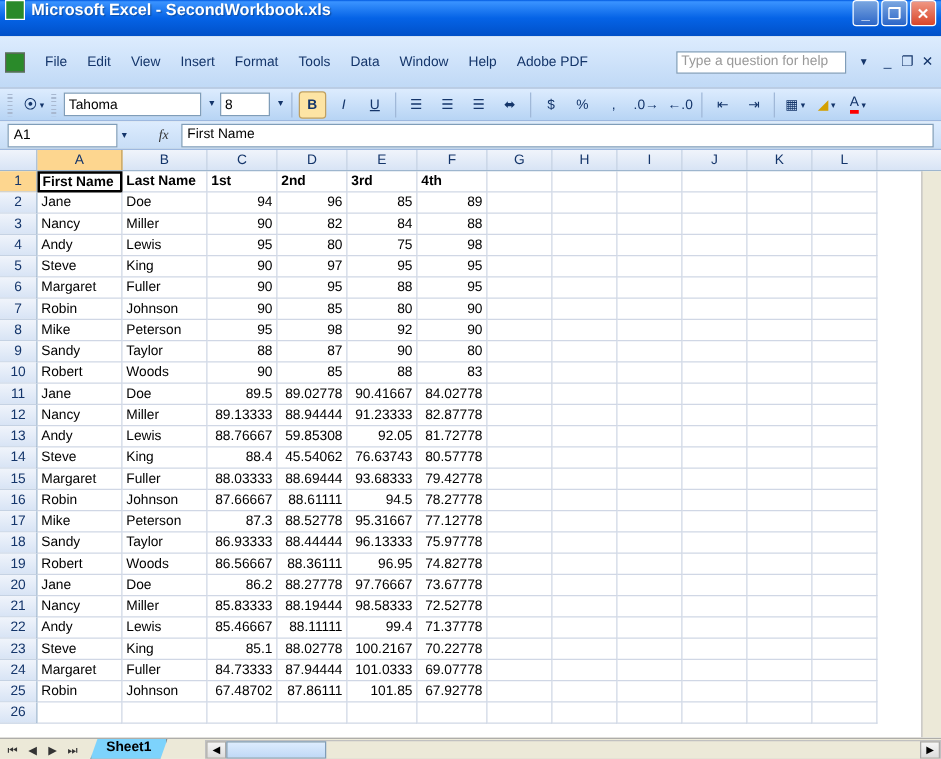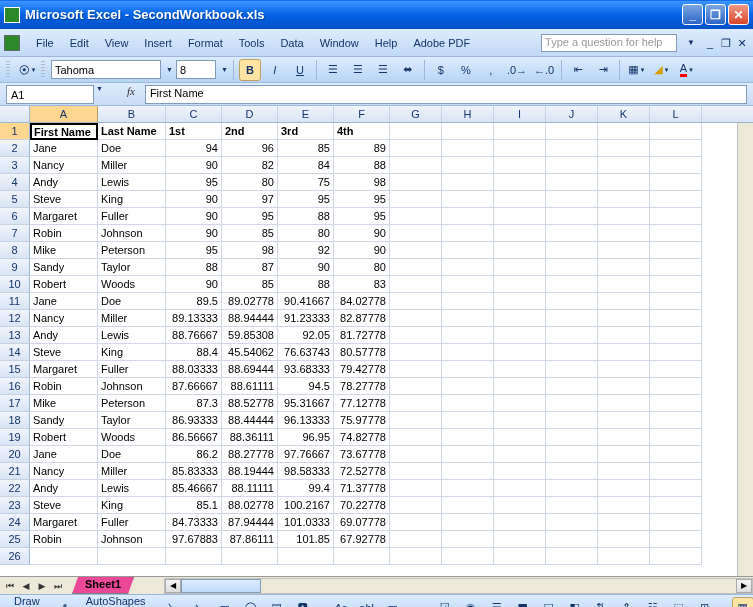--- a/index.html
+++ b/index.html
@@ -1,60 +1,60 @@
 <!DOCTYPE html>
 <html><head>
 <meta charset="utf-8">
 <style>
 * { margin: 0; padding: 0; box-sizing: border-box; font-family: Tahoma, sans-serif; font-size: 11px; }
 body { background: #ece9d8; overflow: hidden; width: 753px; height: 607px; }
-.titlebar { background: linear-gradient(to bottom, #0058e0 0%, #3a93ff 5%, #0563e6 50%, #0050c8 100%); height: 29px; display: flex; align-items: center; padding: 0 4px; color: white; }
+.titlebar { background: linear-gradient(to bottom, #0058e0 0%, #3a93ff 5%, #0563e6 50%, #0050c8 100%); height: 29px; display: flex; align-items: flex-start; padding: 0 4px; color: white; }
 .titlebar .app-icon { width: 16px; height: 16px; background: #2a8a2a; margin-right: 5px; display: inline-block; border: 1px solid #fff; }
 .titlebar .title { font-weight: bold; font-size: 13px; flex: 1; text-shadow: 1px 1px 1px rgba(0,0,0,0.3); }
 .winbtns { display: flex; gap: 2px; }
 .winbtn { width: 21px; height: 21px; background: linear-gradient(to bottom, #7ba7e0, #2c66c8); border: 1px solid #fff; border-radius: 3px; display: flex; align-items: center; justify-content: center; color: white; font-weight: bold; font-size: 12px; cursor: pointer; }
 .winbtn.close { background: linear-gradient(to bottom, #f09985, #d9462a); }
-.menubar { background: linear-gradient(to bottom, #ddecfe, #c0d9f6); height: 28px; display: flex; align-items: center; padding: 0 4px; border-bottom: 1px solid #9db8df; }
+.menubar { background: linear-gradient(to bottom, #ddecfe, #c0d9f6); height: 42px; display: flex; align-items: center; padding: 0 4px; border-bottom: 1px solid #9db8df; }
 .menubar .app-icon-sm { width: 16px; height: 16px; background: #2a8a2a; margin-right: 8px; border: 1px solid #666; }
 .menubar .menu-item { padding: 3px 8px; color: #14356a; cursor: pointer; }
 .menubar .menu-item:first-letter { text-decoration: underline; }
 .menubar .spacer { flex: 1; }
 .help-box { background: white; border: 1px solid #7f9db9; width: 136px; height: 18px; color: #999; padding: 1px 3px; margin-right: 10px; }
 .help-arrow { color: #14356a; font-size: 8px; margin-right: 6px; }
 .doc-btns { display: flex; gap: 2px; margin-left: 2px; }
 .doc-btn { width: 14px; height: 14px; color: #14356a; font-size: 11px; cursor: pointer; text-align: center; line-height: 14px; }
 .toolbar { background: linear-gradient(to bottom, #ddecfe, #b7d4f4); height: 26px; display: flex; align-items: center; padding: 0 6px; border-bottom: 1px solid #9db8df; gap: 3px; }
 .toolbar .grip { width: 4px; height: 18px; background: repeating-linear-gradient(to bottom, #a8b8d0 0 1px, transparent 1px 3px); margin-right: 3px; }
 .tool-btn { min-width: 22px; height: 22px; display: flex; align-items: center; justify-content: center; color: #14356a; cursor: pointer; border-radius: 3px; padding: 0 2px; }
 .tool-btn.active { background: #fde4a4; border: 1px solid #c0a060; }
 .font-select { background: white; border: 1px solid #7f9db9; width: 110px; height: 19px; padding: 1px 3px; display: flex; align-items: center; }
 .font-size-select { background: white; border: 1px solid #7f9db9; width: 40px; height: 19px; padding: 1px 3px; display: flex; align-items: center; }
 .sep { width: 1px; height: 20px; background: #a0b8d8; margin: 0 2px; }
 .dd-arrow { font-size: 7px; color: #14356a; margin-left: 2px; }
-.formulabar { background: linear-gradient(to bottom, #ddecfe, #c7ddf6); height: 23px; display: flex; padding: 2px 6px; border-bottom: 1px solid #9db8df; }
+.formulabar { background: linear-gradient(to bottom, #ddecfe, #c7ddf6); height: 23px; display: flex; align-items: center; padding: 2px 6px; border-bottom: 1px solid #9db8df; }
 .namebox { background: white; border: 1px solid #7f9db9; width: 88px; height: 19px; padding: 1px 4px; display: flex; align-items: center; }
 .fx-label { margin: 0 6px 0 24px; font-style: italic; font-family: serif; color: #333; cursor: pointer; }
 .formula-input { background: white; border: 1px solid #7f9db9; flex: 1; height: 19px; padding: 1px 4px; margin-left: 4px; }
 .grid-area { position: relative; background: white; height: 470px; overflow: hidden; }
 .col-headers { display: flex; height: 17px; background: linear-gradient(to bottom, #f0f4fb, #d8e4f5); border-bottom: 1px solid #9eb6ce; }
 .corner { width: 30px; border-right: 1px solid #9eb6ce; background: linear-gradient(to bottom, #f0f4fb, #d8e4f5); }
 .col-header { text-align: center; border-right: 1px solid #c5d2e3; color: #14356a; line-height: 16px; cursor: pointer; }
 .col-header.active { background: #fdd68f; border-right: 1px solid #c0a060; }
 .row { display: flex; height: 17px; }
 .row-header { width: 30px; text-align: center; background: linear-gradient(to bottom, #f0f4fb, #d8e4f5); border-right: 1px solid #9eb6ce; border-bottom: 1px solid #c5d2e3; color: #14356a; line-height: 16px; cursor: pointer; }
 .row-header.active { background: #fdd68f; }
 .cell { border-right: 1px solid #d0d7e5; border-bottom: 1px solid #d0d7e5; padding: 0 3px; line-height: 16px; overflow: hidden; white-space: nowrap; cursor: cell; }
 .cell.text { text-align: left; }
 .cell.num { text-align: right; }
 .cell.header-cell { font-weight: bold; }
 .cell.active { border: 2px solid #000; padding: 0 2px; line-height: 14px; }
 .sheet-tabs { height: 18px; background: #ece9d8; display: flex; align-items: center; border-top: 1px solid #999; }
 .tab-nav { display: flex; padding: 0 2px; }
 .tab-nav-btn { width: 16px; height: 16px; color: #333; cursor: pointer; text-align: center; font-size: 9px; line-height: 16px; }
-.sheet-tab { background: #ec4899; padding: 1px 12px; border: 1px solid #808080; border-top: none; font-weight: bold; cursor: pointer; height: 17px; clip-path: polygon(6px 0, 100% 0, calc(100% - 6px) 100%, 0 100%); margin-left: 4px; }
+.sheet-tab { background: #7dd3fc; padding: 1px 12px; border: 1px solid #808080; border-top: none; font-weight: bold; cursor: pointer; height: 17px; clip-path: polygon(6px 0, 100% 0, calc(100% - 6px) 100%, 0 100%); margin-left: 4px; }
 .hscrollbar { flex: 1; margin-left: 30px; height: 16px; background: #ece9d8; position: relative; border: 1px solid #c0c0c0; display: flex; }
 .scroll-btn { width: 16px; height: 14px; background: linear-gradient(#f5f5f5,#ddd); border: 1px solid #aaa; font-size: 8px; text-align: center; line-height: 12px; cursor: pointer; }
 .scroll-thumb { width: 80px; height: 14px; background: linear-gradient(#ddecfe,#c0d9f6); border: 1px solid #7f9db9; cursor: pointer; }
 .scroll-track { flex: 1; }
 .vscroll { position: absolute; right: 0; top: 17px; width: 16px; bottom: 0; background: #ece9d8; border-left: 1px solid #c0c0c0; }
 .draw-toolbar { background: linear-gradient(to bottom, #ddecfe, #b7d4f4); height: 26px; display: flex; align-items: center; padding: 0 6px; border-top: 1px solid #9db8df; gap: 4px; }
 .draw-label { color: #14356a; padding: 2px 4px; cursor: pointer; }
 .col-A { width: 68px; } .col-B { width: 68px; } .col-C { width: 56px; } .col-D { width: 56px; } .col-E { width: 56px; } .col-F { width: 56px; }
 .col-G,.col-H,.col-I,.col-J,.col-K,.col-L,.col-M { width: 52px; }
 </style>
@@ -512,21 +512,21 @@
         <div class="cell col-H num"></div>
         <div class="cell col-I num"></div>
         <div class="cell col-J num"></div>
         <div class="cell col-K num"></div>
         <div class="cell col-L num"></div>
       </div>
       <div class="row">
         <div class="row-header">25</div>
         <div class="cell col-A text">Robin</div>
         <div class="cell col-B text">Johnson</div>
-        <div class="cell col-C num">97.67883</div>
+        <div class="cell col-C num">67.48702</div>
         <div class="cell col-D num">87.86111</div>
         <div class="cell col-E num">101.85</div>
         <div class="cell col-F num">67.92778</div>
         <div class="cell col-G num"></div>
         <div class="cell col-H num"></div>
         <div class="cell col-I num"></div>
         <div class="cell col-J num"></div>
         <div class="cell col-K num"></div>
         <div class="cell col-L num"></div>
       </div>

